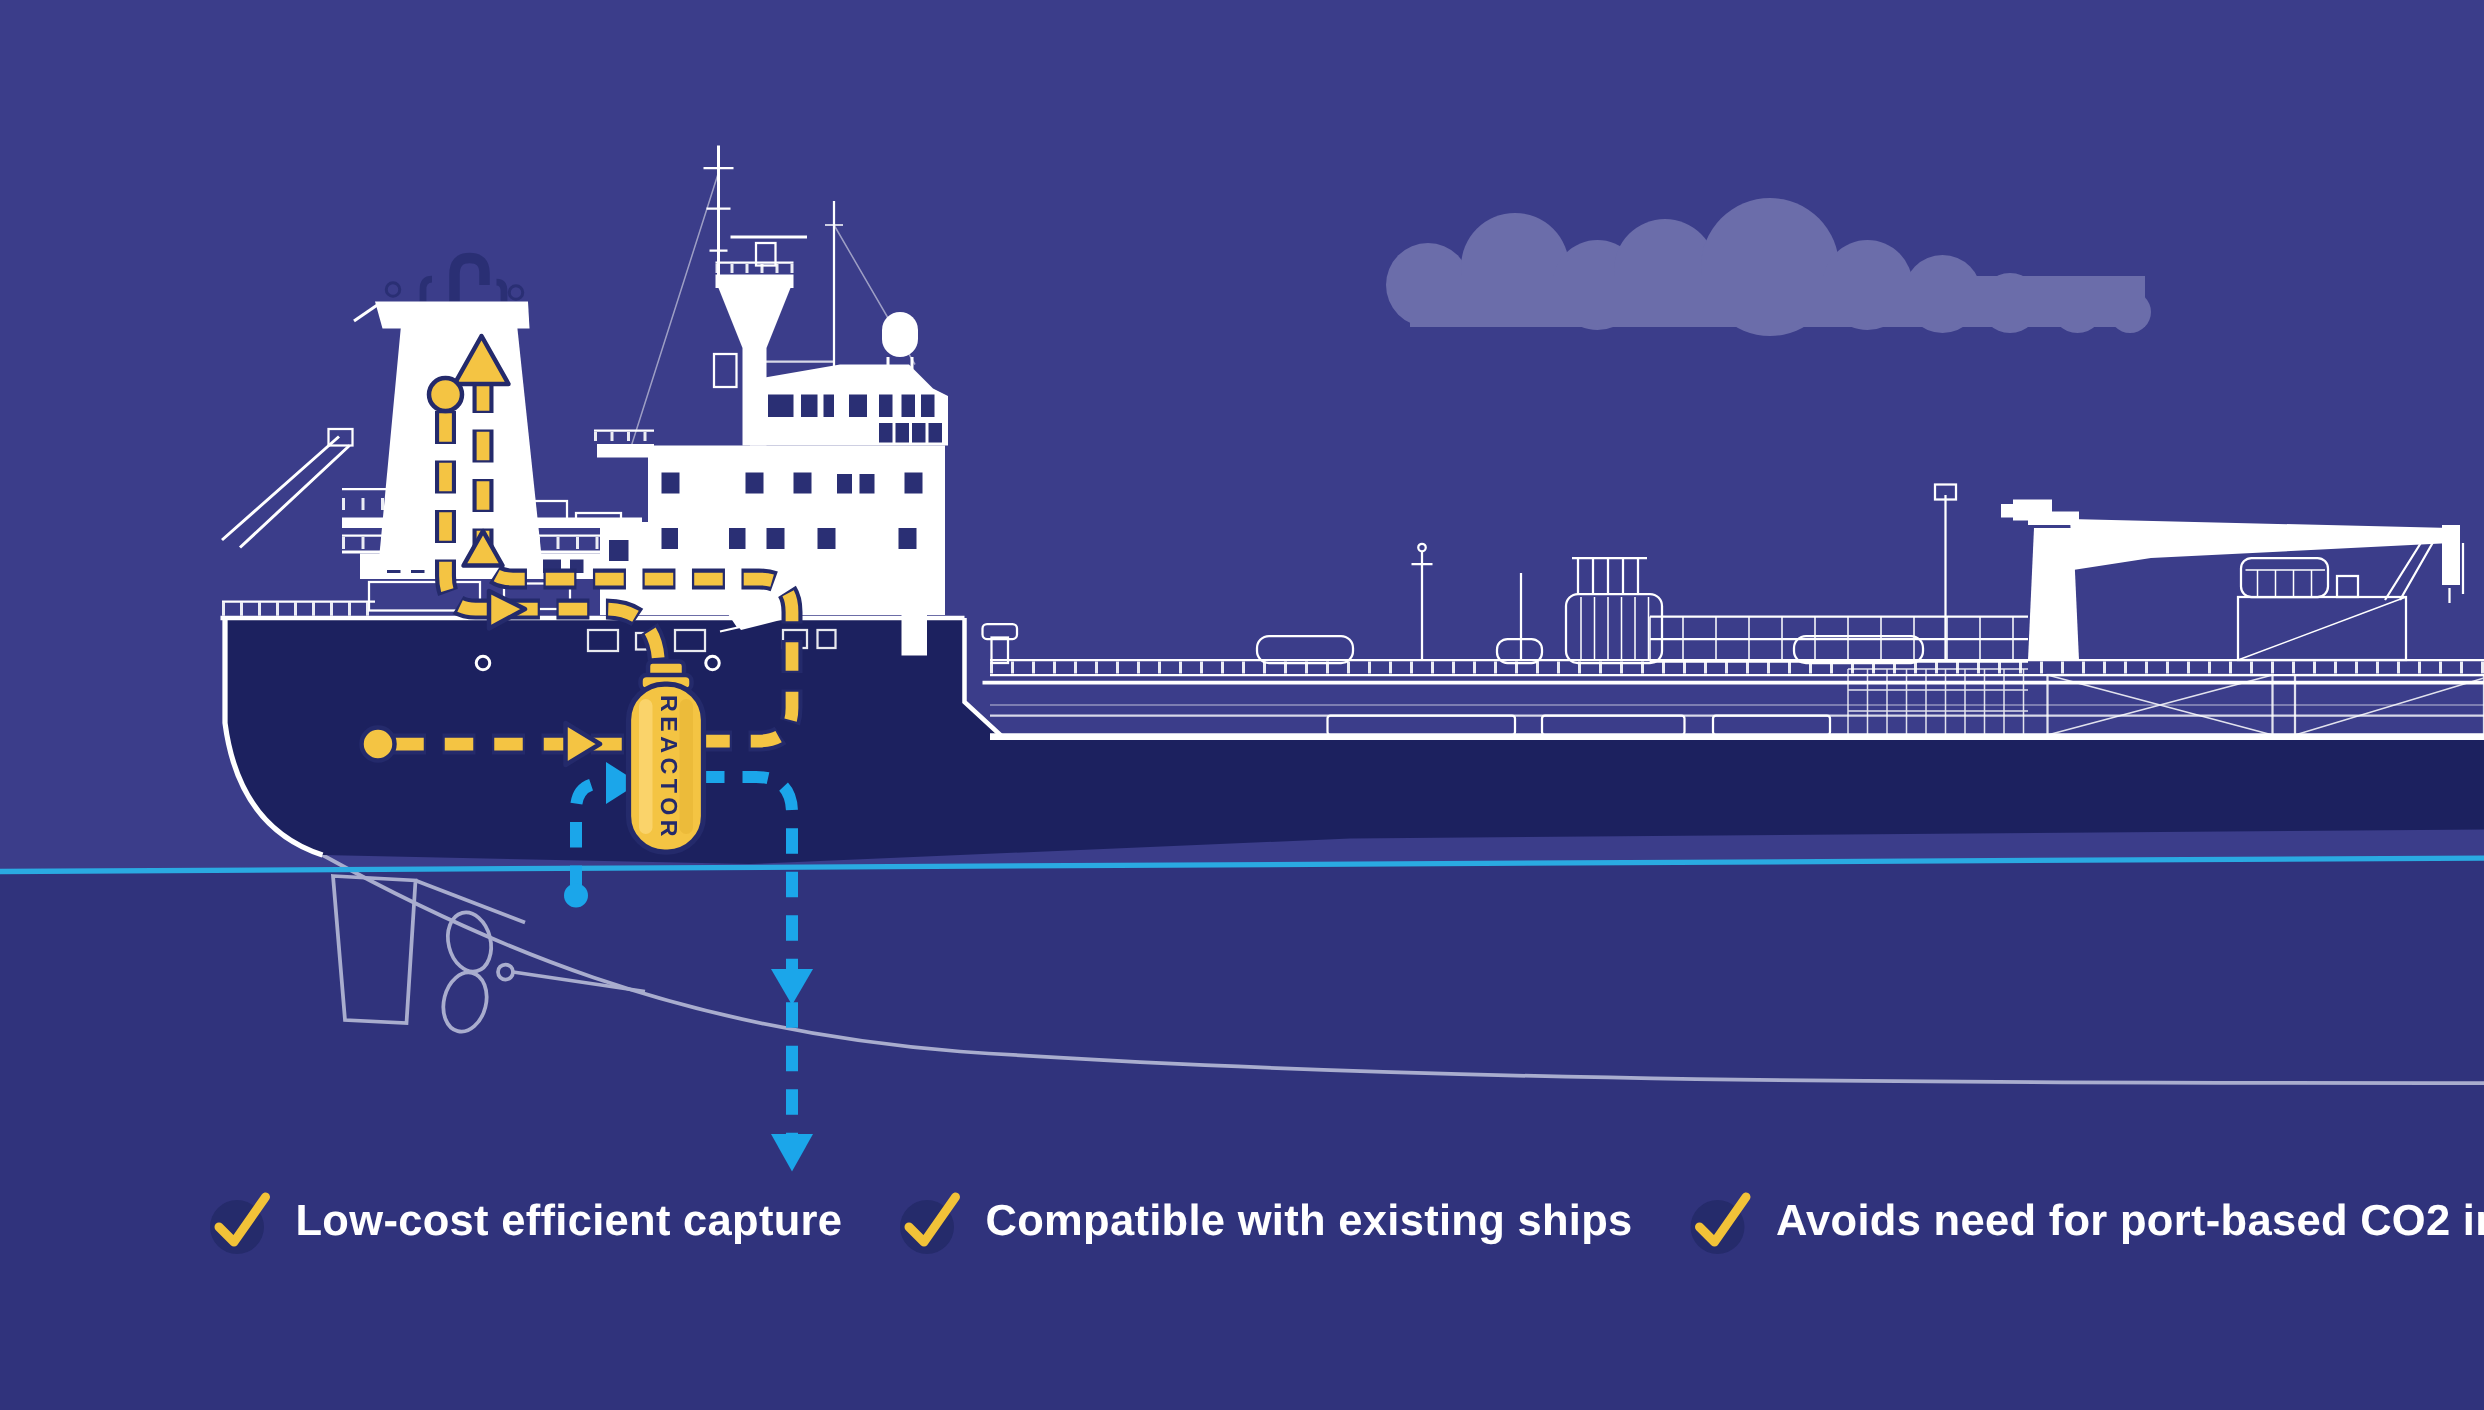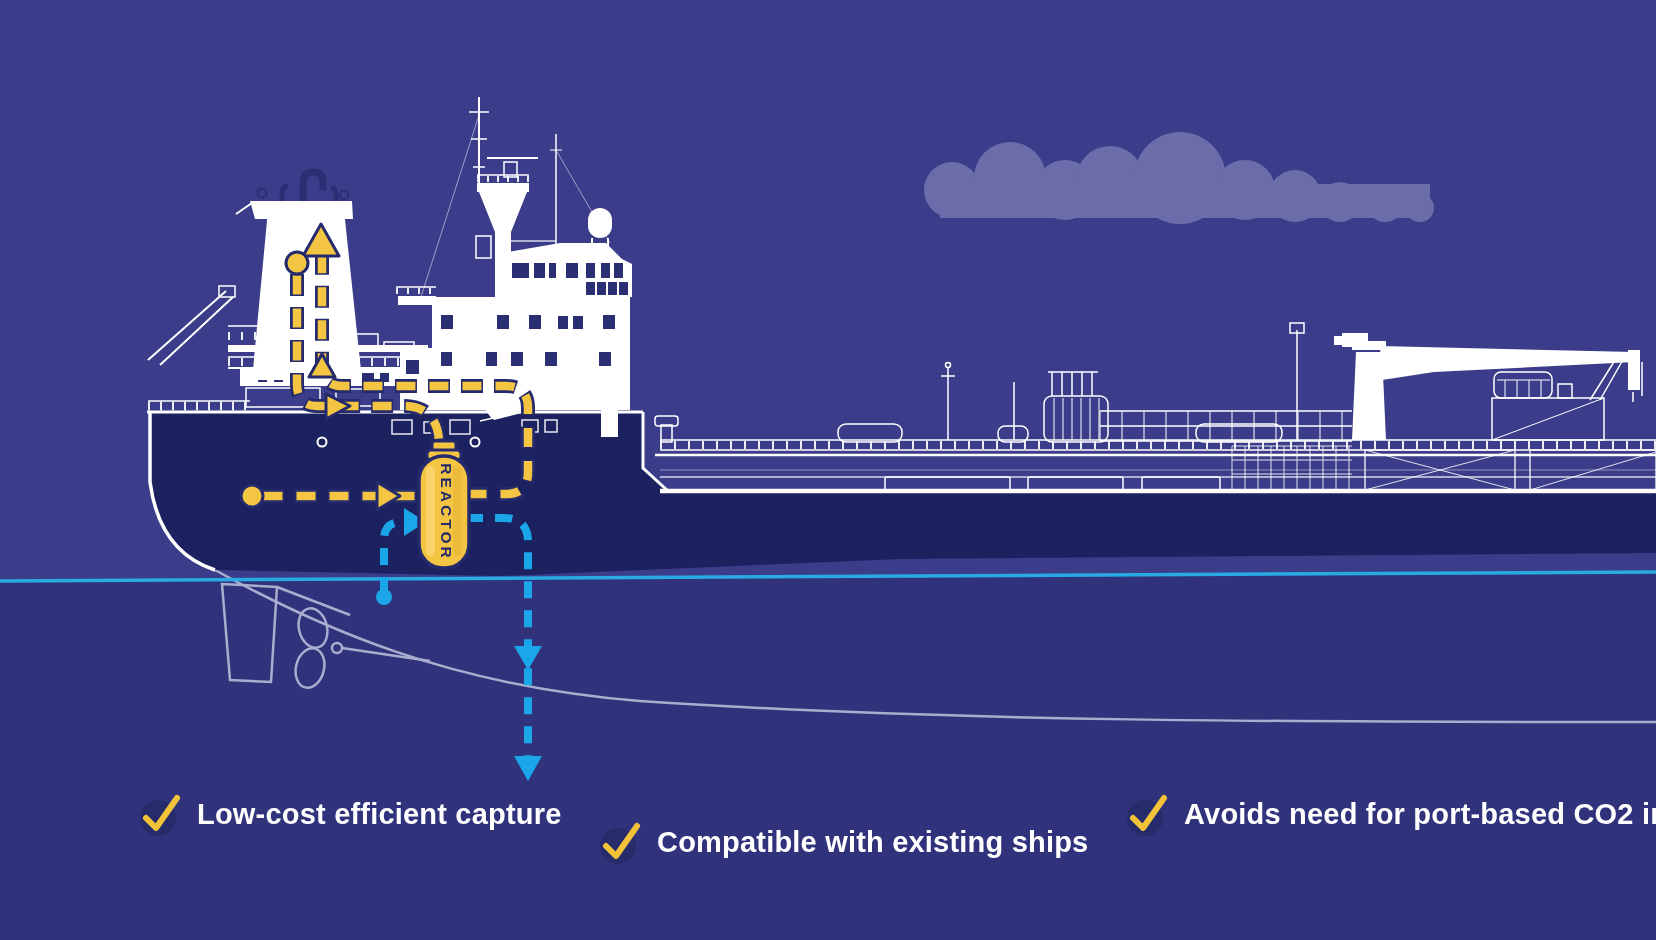--- a/index.html
+++ b/index.html
@@ -2,21 +2,21 @@
 <html><head>
 <meta charset="utf-8">
 <style>
   html,body{margin:0;padding:0;background:#3b3d8a;}
   .scene{position:relative;width:1656px;height:940px;overflow:hidden;background:#3b3d8a;
          font-family:"Liberation Sans",sans-serif;}
   .scene svg.art{position:absolute;left:0;top:0;width:1656px;height:940px;display:block;}
   .benefit{position:absolute;top:791px;display:flex;align-items:center;gap:14px;
            color:#ffffff;font-weight:bold;font-size:29px;letter-spacing:.2px;white-space:nowrap;text-align:center;}
   .benefit .lbl{line-height:46px;}
-  .b1{left:137px;} .b2{left:597px;margin-top:28px;} .b3{left:1124px;}
+  .b1{left:137px;} .b2{left:597px;} .b3{left:1124px;}
   .check-ic{width:46px;height:46px;flex:0 0 auto;}
 </style>
 </head>
 <body>
 
 <div class="scene">
 
 <svg class="art" viewBox="0 0 1656 940">
 
   <rect x="0" y="0" width="1656" height="940" fill="#3b3d8a"></rect>

